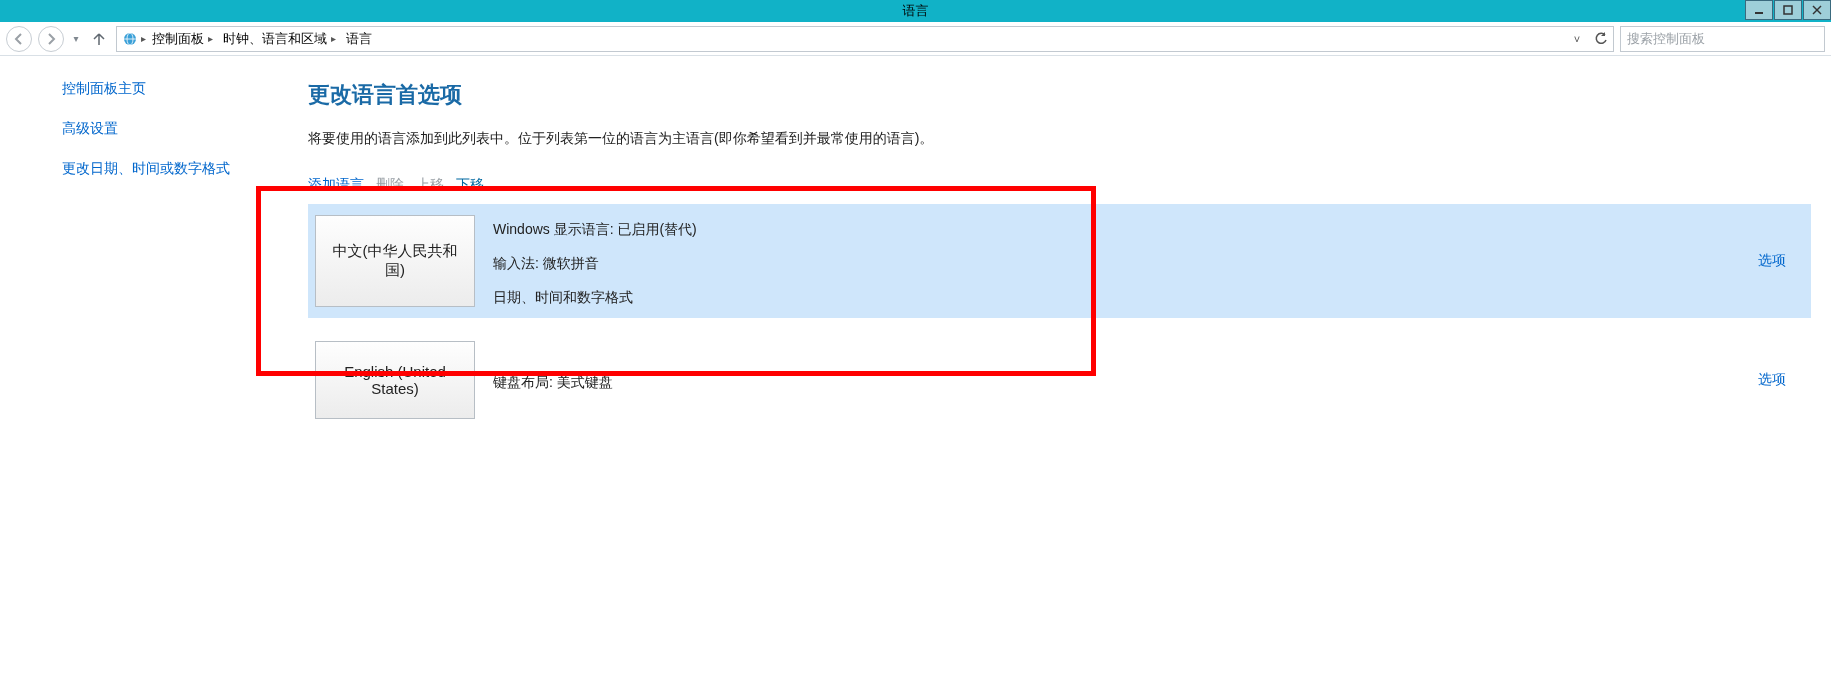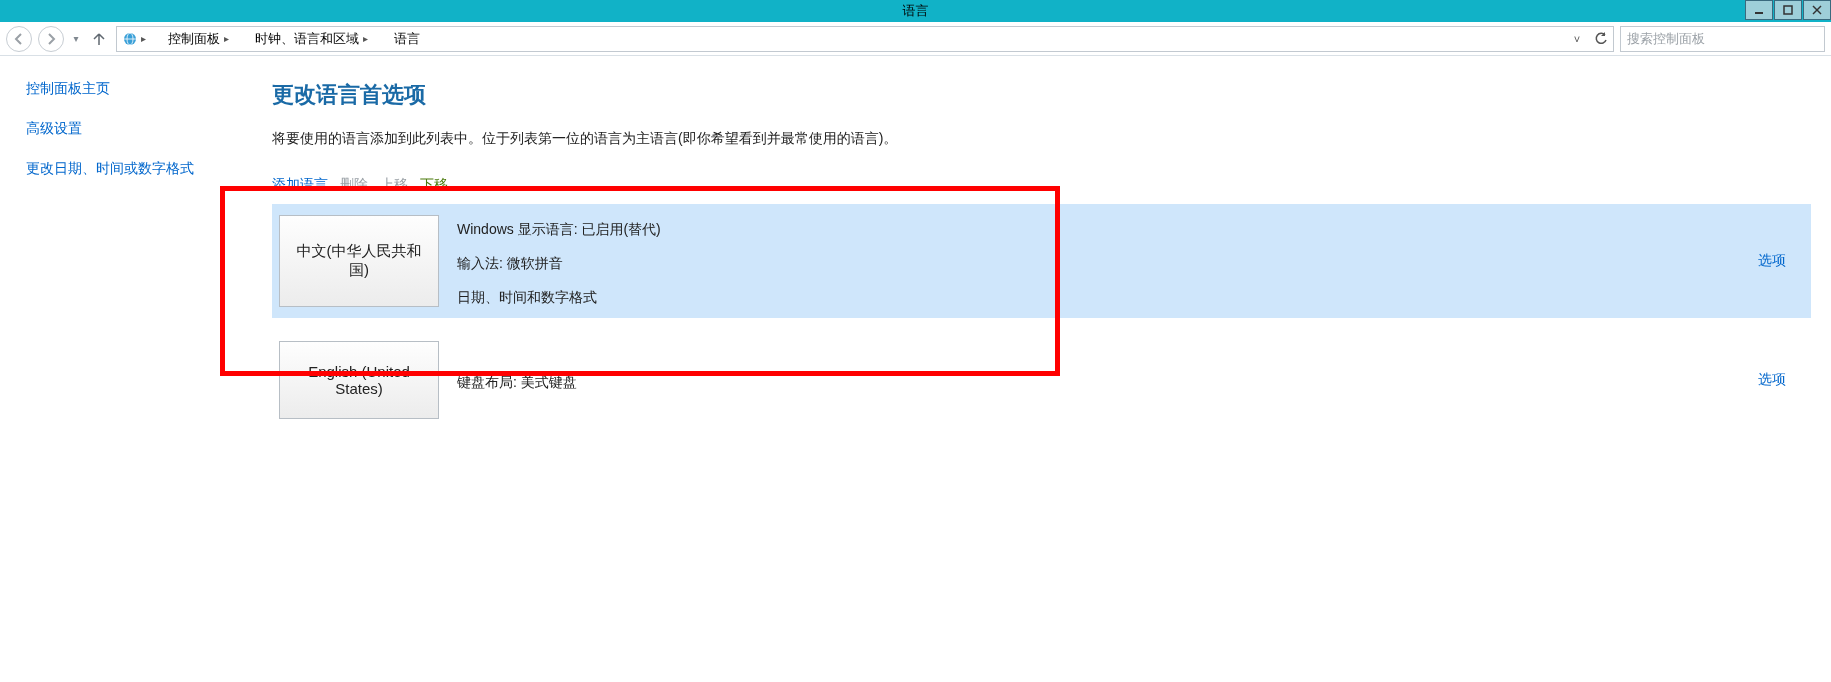--- a/index.html
+++ b/index.html
@@ -13,31 +13,31 @@
 
     
     .toolbar { height: 34px; border-bottom: 1px solid #d9e0e6; display: flex; align-items: center; padding: 4px 6px; gap: 6px; }
     .nav-btn { width: 26px; height: 26px; border-radius: 50%; border: 1px solid #c7cdd3; display: flex; align-items: center; justify-content: center; color: #808890; }
     .nav-drop { width: 12px; color: #808890; font-size: 10px; display: flex; align-items: center; justify-content: center; }
     .up-btn { width: 22px; height: 22px; display: flex; align-items: center; justify-content: center; color: #606870; }
 
     .addressbar { flex: 1; height: 26px; border: 1px solid #c2c9d0; background: #fff; display: flex; align-items: center; padding: 0 4px; gap: 2px; }
     .addr-icon { width: 18px; height: 18px; display: flex; align-items: center; justify-content: center; }
     .addr-seg { display: flex; align-items: center; gap: 4px; padding: 0 4px; }
-    .addr-text { font-size: 13px; color: #000; margin-left: 16px; }
+    .addr-text { font-size: 13px; color: #000; }
     .addr-caret { font-size: 10px; color: #555; }
     .addr-right { margin-left: auto; display: flex; align-items: center; gap: 8px; }
     .addr-rbtn { width: 16px; display: flex; align-items: center; justify-content: center; color: #555; font-size: 11px; }
 
     .searchbox { width: 205px; height: 26px; border: 1px solid #c2c9d0; background: #fff; display: flex; align-items: center; padding: 0 6px; }
     .searchbox input { border: none; outline: none; width: 100%; font-size: 13px; color: #555; }
     .searchbox input::placeholder { color: #9aa0a6; }
 
     
-    .body { display: flex; height: calc(100% - 56px); }
+    .body { display: flex; height: calc(100% - 56px); padding-left: 36px; }
     .sidebar { width: 230px; padding: 24px 14px 0 26px; }
     .side-link { color: #0066cc; font-size: 14px; margin-bottom: 22px; cursor: pointer; }
 
     .main { flex: 1; padding-top: 24px; position: relative; }
     .page-title { color: #1a6aa6; font-size: 22px; font-weight: 700; margin-left: 42px; margin-bottom: 20px; }
     .page-desc { font-size: 14px; color: #222; margin-left: 42px; margin-bottom: 28px; }
 
     .action-row { display: flex; gap: 12px; margin-left: 42px; margin-bottom: 10px; }
     .action-link { font-size: 14px; color: #0066cc; }
     .action-link.disabled { color: #9aa0a6; }
@@ -139,21 +139,21 @@
   </div>
 
   <div class="main">
     <div class="page-title">更改语言首选项</div>
     <div class="page-desc">将要使用的语言添加到此列表中。位于列表第一位的语言为主语言(即你希望看到并最常使用的语言)。</div>
 
     <div class="action-row">
       <span class="action-link">添加语言</span>
       <span class="action-link disabled">删除</span>
       <span class="action-link disabled">上移</span>
-      <span class="action-link" style="color:#4d7c0f">下移</span>
+      <span class="action-link" style="color:#0369a1">下移</span>
     </div>
 
     <div class="lang-list">
       <div class="lang-item selected">
         <div class="lang-badge">中文(中华人民共和国)</div>
         <div class="lang-details">
           <span>Windows 显示语言: 已启用(替代)</span>
           <span>输入法: 微软拼音</span>
           <span>日期、时间和数字格式</span>
         </div>

